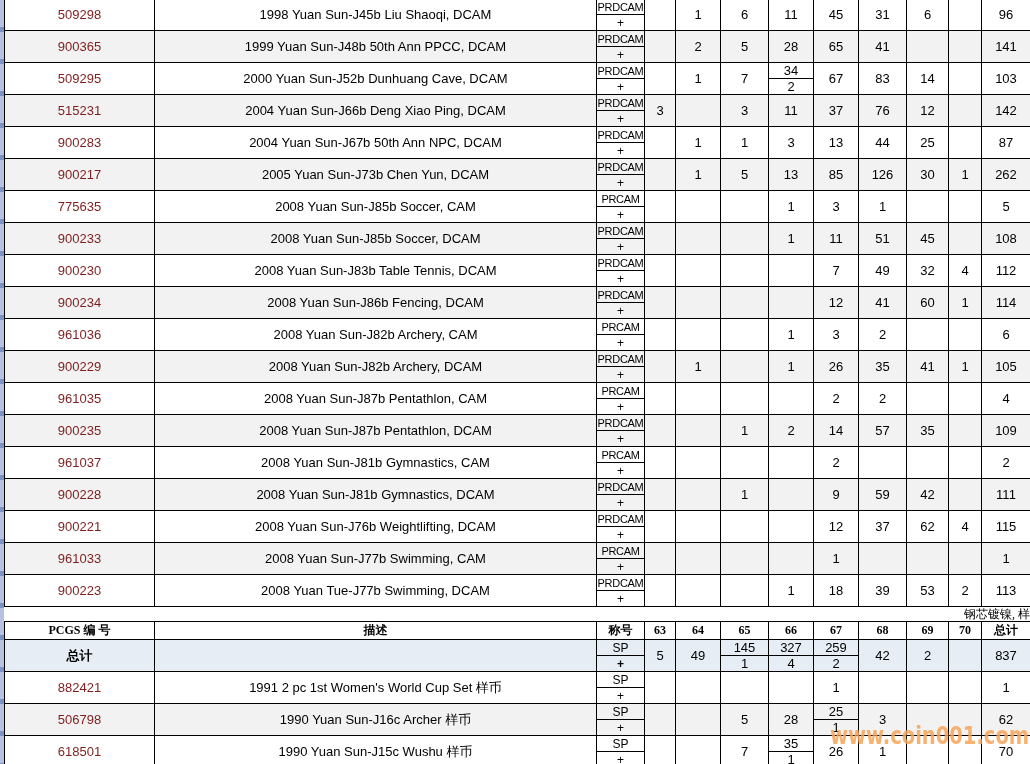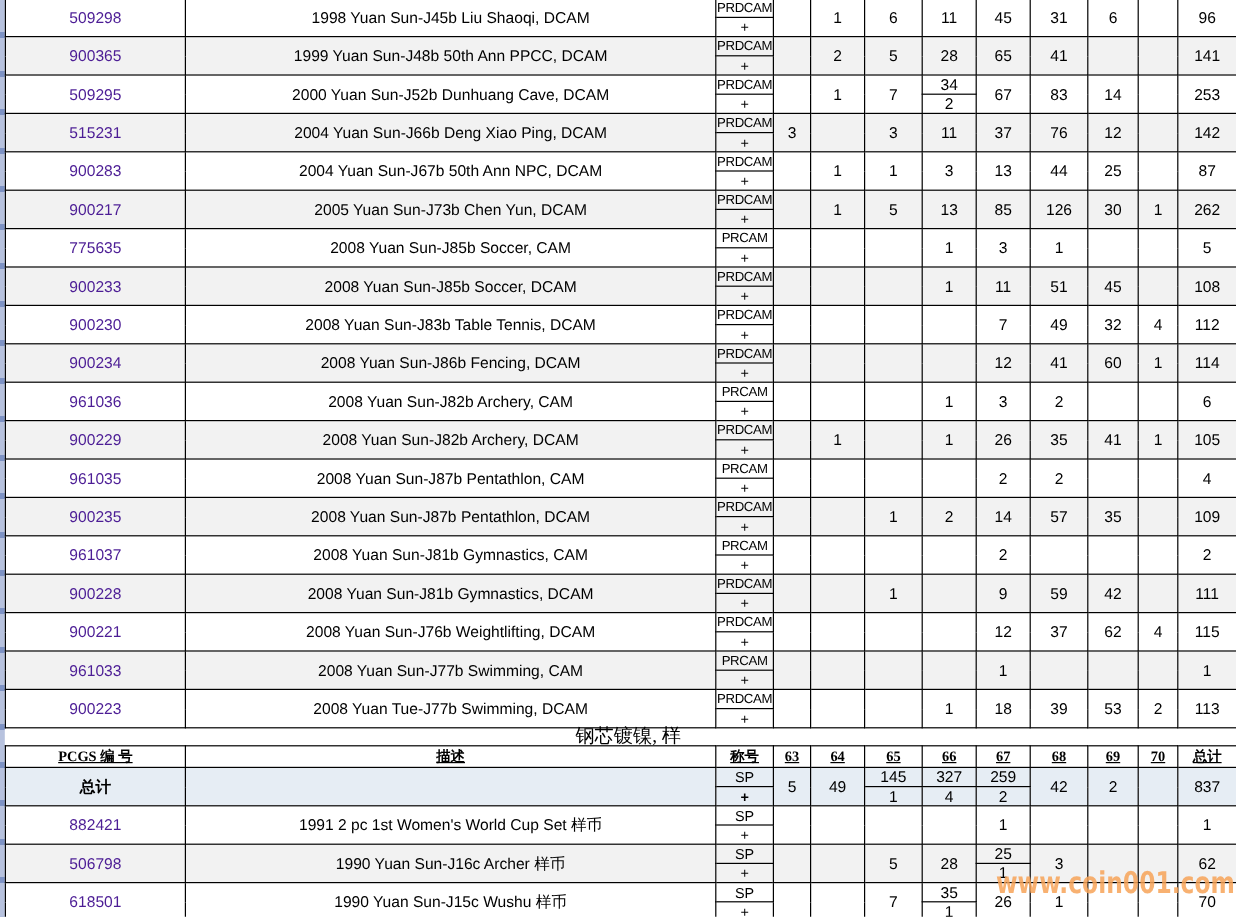--- a/index.html
+++ b/index.html
@@ -15,31 +15,31 @@
   table{border-collapse:collapse;table-layout:fixed;width:1026px;}
   col.c1{width:150px}col.c2{width:442px}col.c3{width:48px}
   col.g63{width:31px}col.g64{width:45px}col.g65{width:48px}col.g66{width:45px}
   col.g67{width:45px}col.g68{width:48px}col.g69{width:42px}col.g70{width:33px}
   col.gt{width:49px}
   tr{height:16px;}
   td,th{
     border:1px solid #000;padding:0;margin:0;text-align:center;vertical-align:middle;
     font-size:13px;color:#000;overflow:hidden;white-space:nowrap;
   }
-  th{font-family:"Liberation Serif",serif;font-weight:bold;font-size:12px;height:15px;text-decoration:underline;}
-  a{color:#4c1d95;text-decoration:none;}
+  th{font-family:"Liberation Serif",serif;font-weight:bold;font-size:12px;height:15px;}
+  a{color:#7f1d1d;text-decoration:none;}
   tr.alt td{background:#f2f2f2;}
   tr.total-row td{background:#e6edf4;}
   .c-desig{font-size:11px;letter-spacing:-0.3px;margin-top:28px;}
   .c-plus{font-size:12px;}
   .c-desig-sp{font-size:12px;text-align:center;}
   .c-totallabel{font-weight:bold;}
   tr.total-row .c-plus{font-weight:bold;}
   .section-band{height:14px;line-height:14px;margin-left:-3px;
-    font-family:"Liberation Serif",serif;font-size:16px;color:#000;text-align:center;padding-left:16px;}
+    font-family:"Liberation Serif",serif;font-size:12px;color:#000;text-align:right;padding-left:16px;}
   .watermark{
     position:absolute;left:830px;top:721px;z-index:5;pointer-events:none;
     font-family:"DejaVu Sans",sans-serif;font-weight:bold;font-size:25px;
     color:rgba(247,163,88,0.85);transform:scaleX(0.78);transform-origin:left center;
     white-space:nowrap;
   }
 </style>
 </head>
 <body>
 
@@ -101,21 +101,21 @@
           <td class="c-desc" rowspan="2">2000 Yuan Sun-J52b Dunhuang Cave, DCAM</td>
           <td class="c-desig">PRDCAM</td>
           <td class="c-num" rowspan="2"></td>
           <td class="c-num" rowspan="2">1</td>
           <td class="c-num" rowspan="2">7</td>
           <td class="c-num">34</td>
           <td class="c-num" rowspan="2">67</td>
           <td class="c-num" rowspan="2">83</td>
           <td class="c-num" rowspan="2">14</td>
           <td class="c-num" rowspan="2"></td>
-          <td class="c-num" rowspan="2">253</td>
+          <td class="c-num" rowspan="2">103</td>
         </tr>
         <tr class="">
           <td class="c-plus">+</td>
           <td class="c-num">2</td>
         </tr>
         <tr class="alt">
           <td class="c-pcgs" rowspan="2"><a href="#">515231</a></td>
           <td class="c-desc" rowspan="2">2004 Yuan Sun-J66b Deng Xiao Ping, DCAM</td>
           <td class="c-desig">PRDCAM</td>
           <td class="c-num" rowspan="2">3</td>

